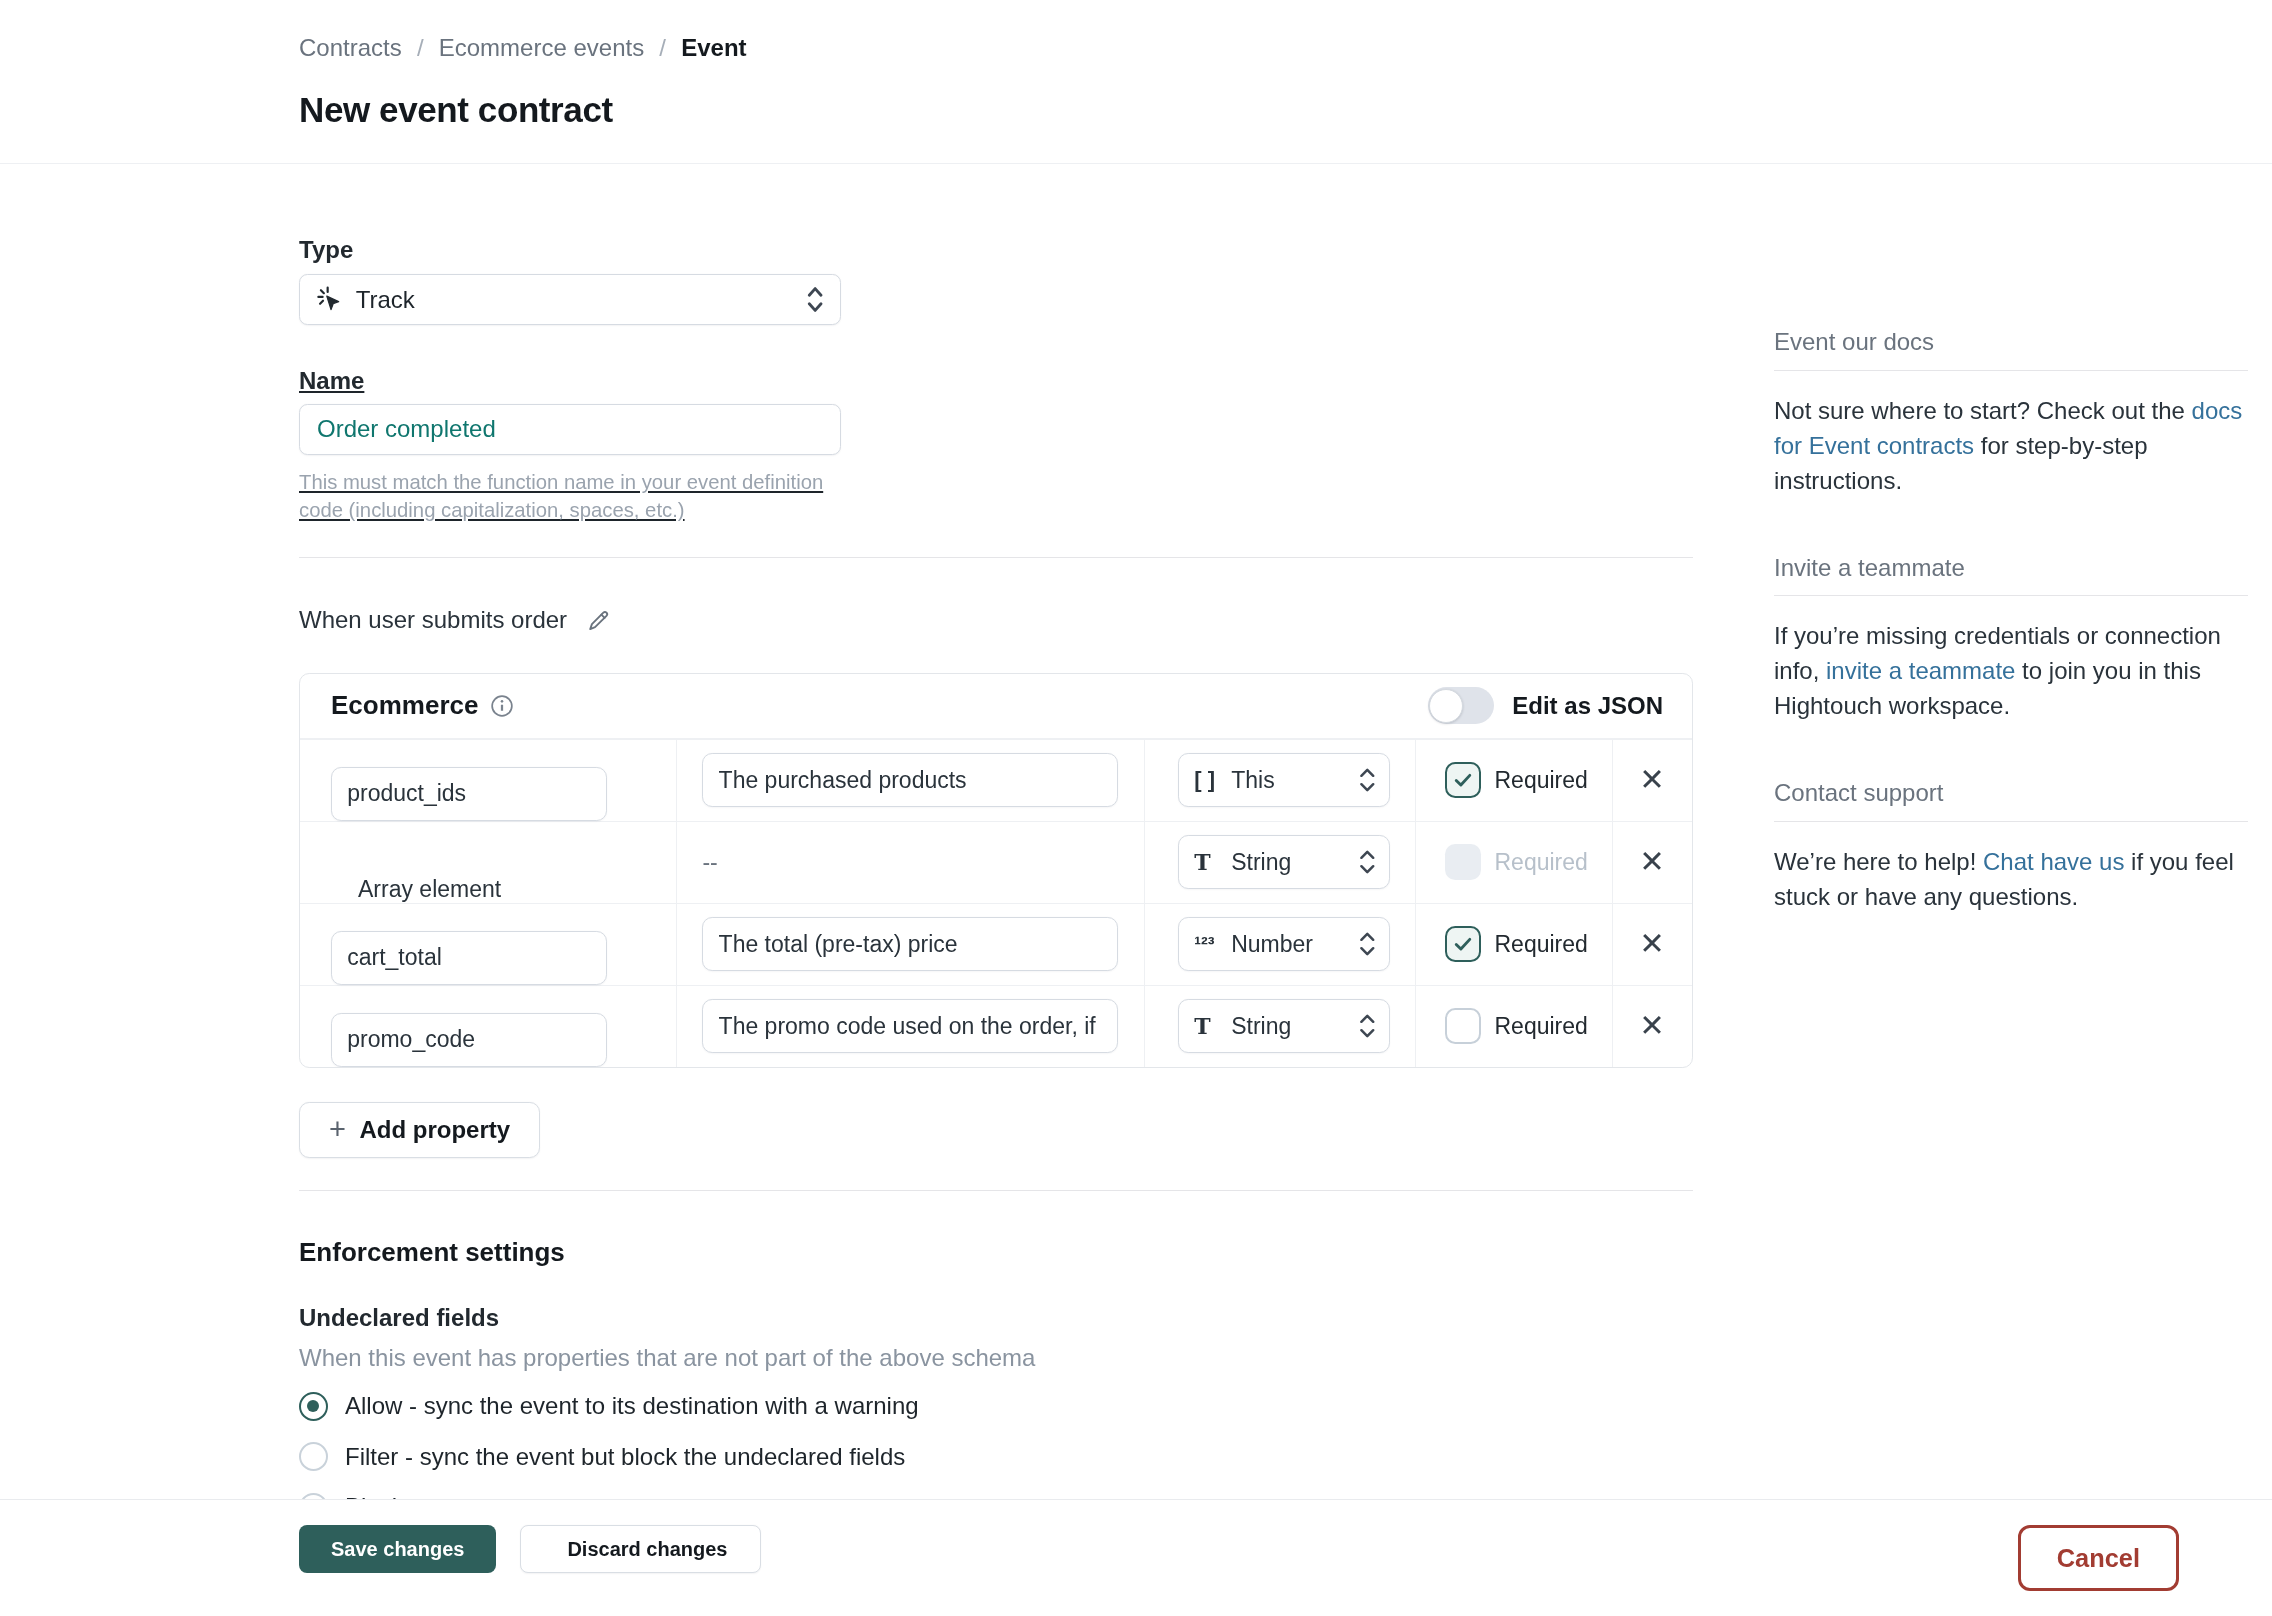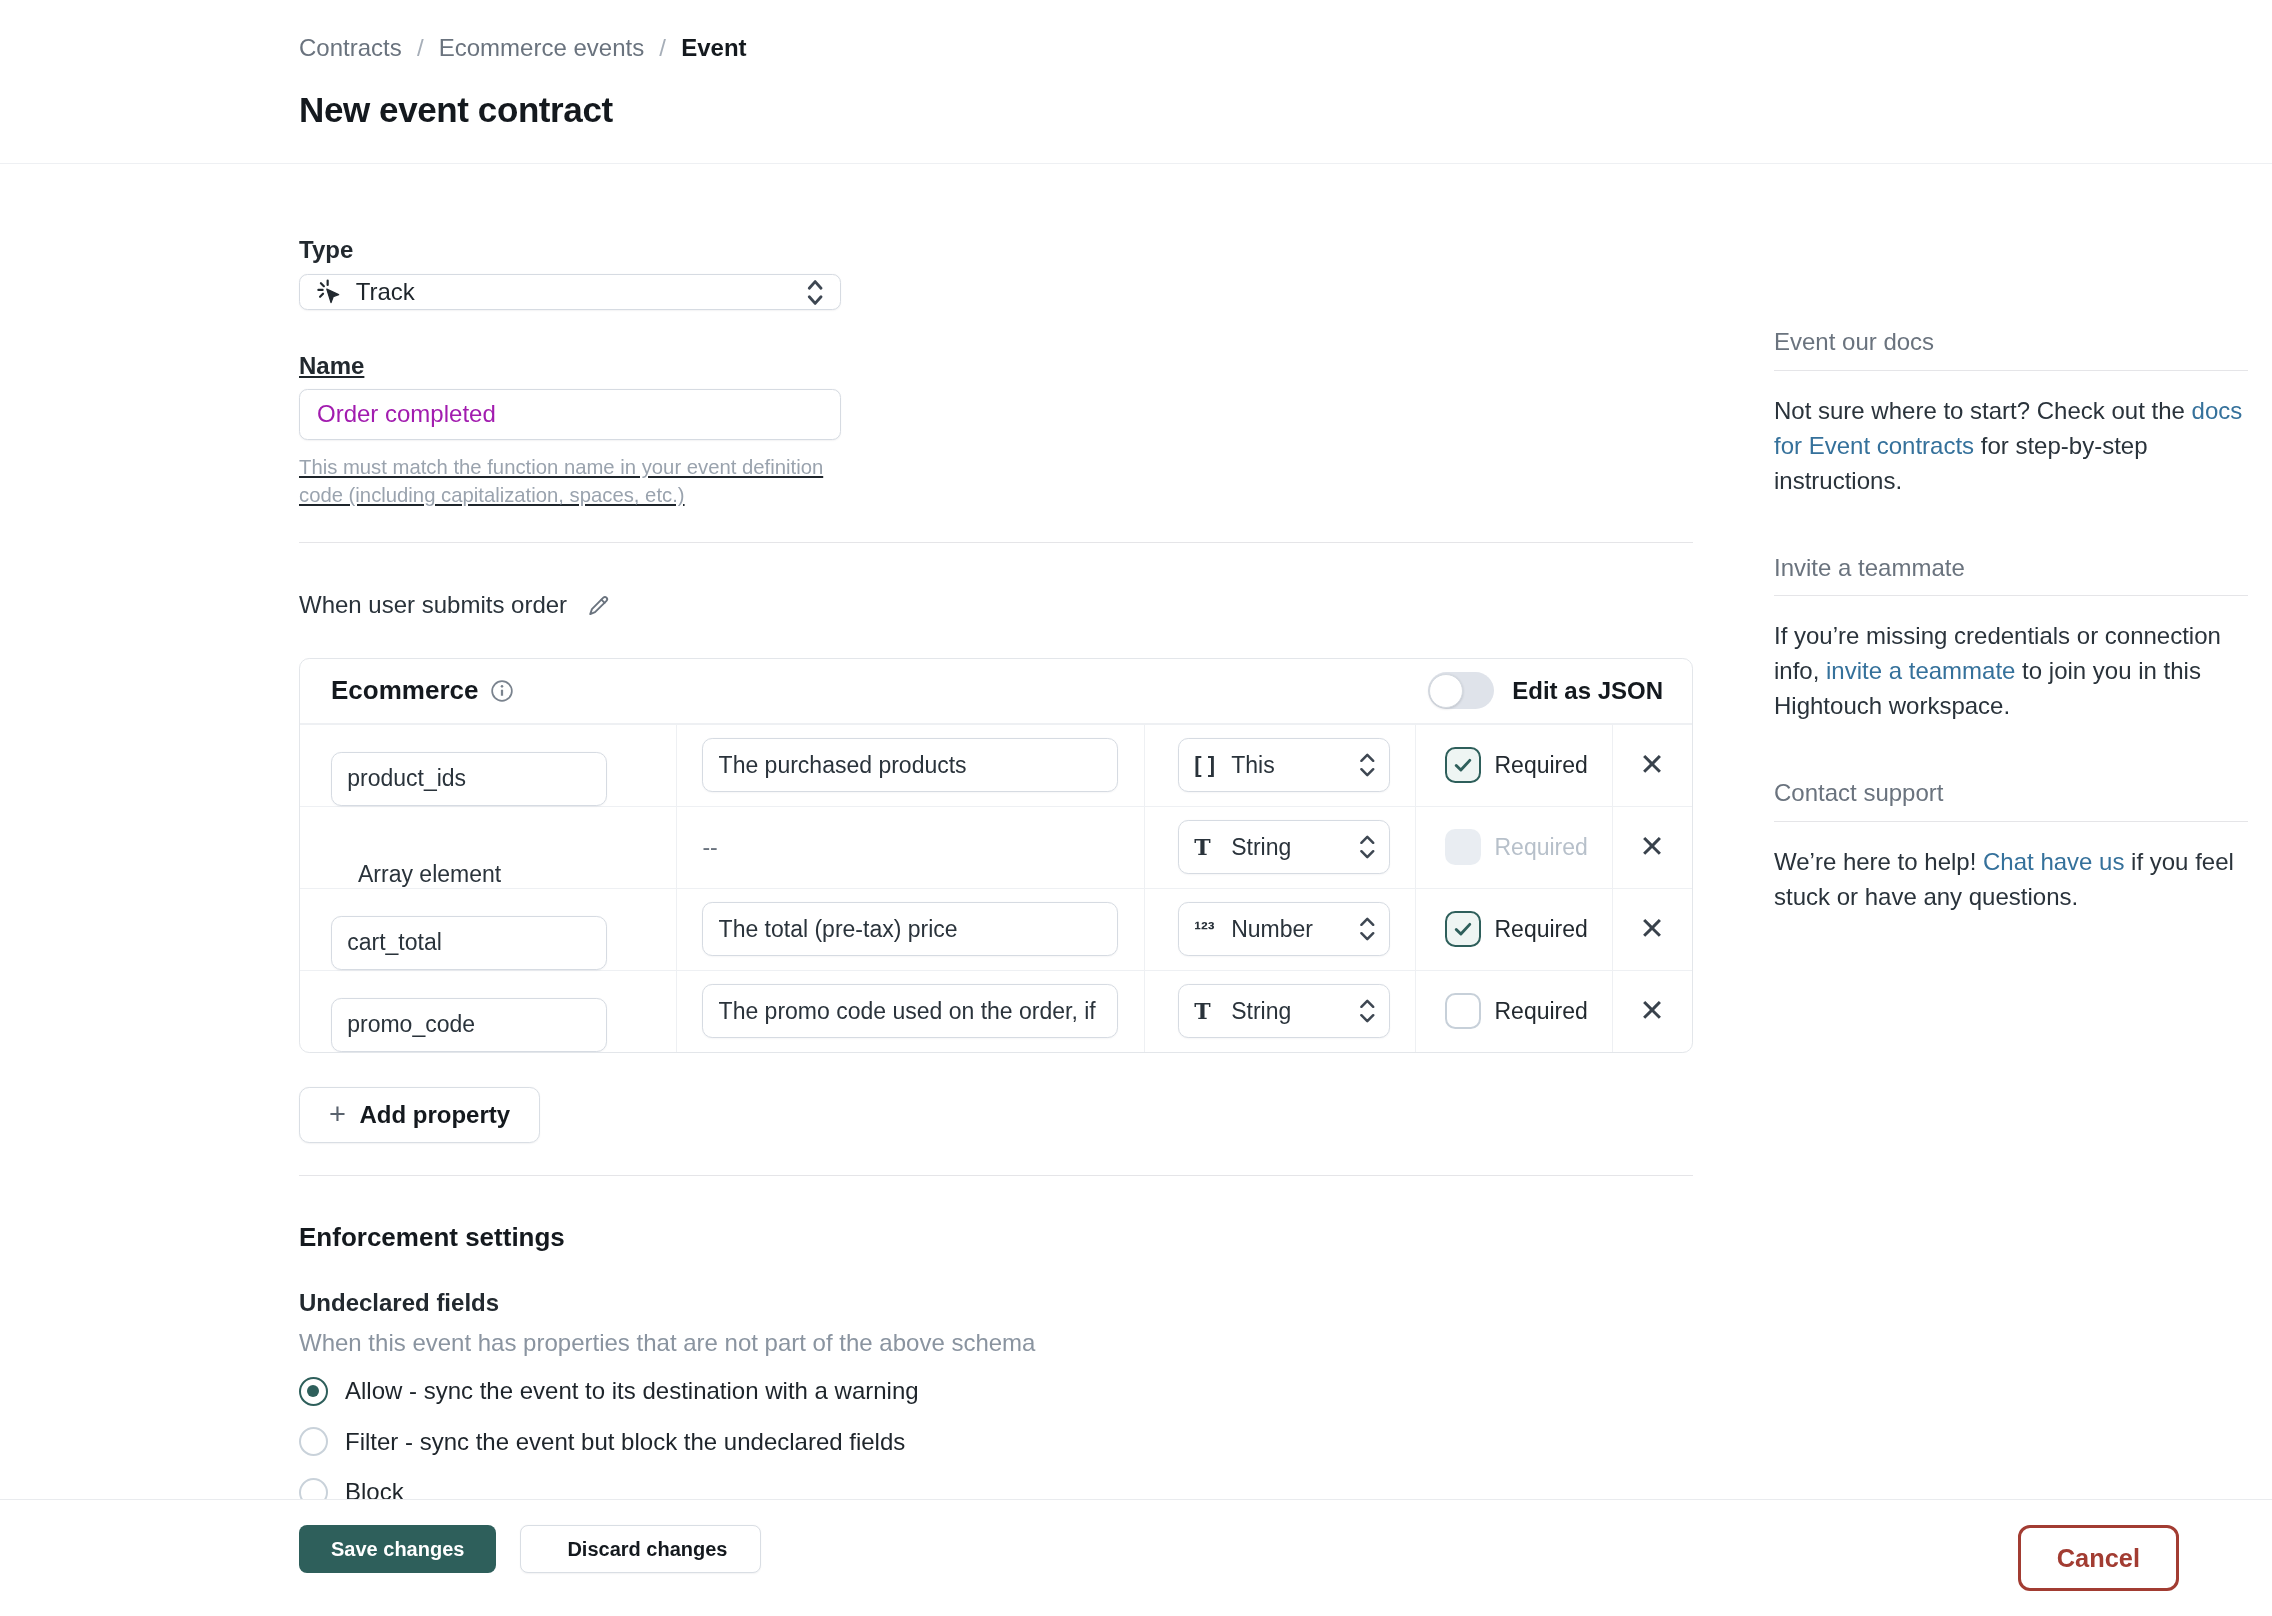--- a/index.html
+++ b/index.html
@@ -12,27 +12,27 @@
   .breadcrumb { display:flex; align-items:center; gap:15.2px; font-size:24px; height:34px; }
   .breadcrumb a { color:#6A737E; text-decoration:none; cursor:pointer; }
   .breadcrumb .sep { color:#A6AEB8; }
   .breadcrumb .current { color:#14191E; font-weight:700; }
   h1.title { margin-top:25.4px; font-size:35px; font-weight:700; color:#14191E; letter-spacing:-0.4px; }
 
   
   .content { margin-left:299px; width:1394px; }
   .field-label { font-size:24px; font-weight:700; color:#22292F; height:28px; }
   .type-group { margin-top:72px; }
-  .select-box { margin-top:10.2px; width:542px; height:36px; border:1.7px solid #D6DBE2; border-radius:8.5px;
+  .select-box { margin-top:10.2px; width:542px; height:51px; border:1.7px solid #D6DBE2; border-radius:8.5px;
     background:#fff; display:flex; align-items:center; padding:0 15.2px; cursor:pointer;
     box-shadow:0 0.8px 1.7px rgba(16,24,40,0.05); }
   .select-box .val { font-size:24px; margin-left:13.5px; flex:1; }
   .name-group { margin-top:42px;text-decoration:underline; }
   .text-input { margin-top:8.5px; width:542px; height:51px; border:1.7px solid #D6DBE2; border-radius:8.5px;
-    font-size:24px; padding:0 17px; color:#a21caf; background:#fff; outline:none;
+    font-size:24px; padding:0 17px; color:#0f766e; background:#fff; outline:none;
     font-family:"Liberation Sans","DejaVu Sans",sans-serif; box-shadow:0 0.8px 1.7px rgba(16,24,40,0.05); }
   .helper { margin-top:13.5px; width:525px; font-size:20.3px; line-height:28px; color:#9AA3AE; }
   .hr { margin-top:32px; border:none; border-top:1.7px solid #E5E5E8; width:1394px; }
   .hr1 { margin-top:33px; }
   .event-row { margin-top:47px; display:flex; align-items:center; gap:18.6px; height:30.5px; }
   .event-row .etext { font-size:24px; color:#2A333B; }
   .icon-btn { background:none; border:none; cursor:pointer; display:flex; align-items:center; }
 
   
   .card { margin-top:37px; width:1394px; border:1.7px solid #E3E6EA; border-radius:10.2px; overflow:hidden; background:#fff; }

